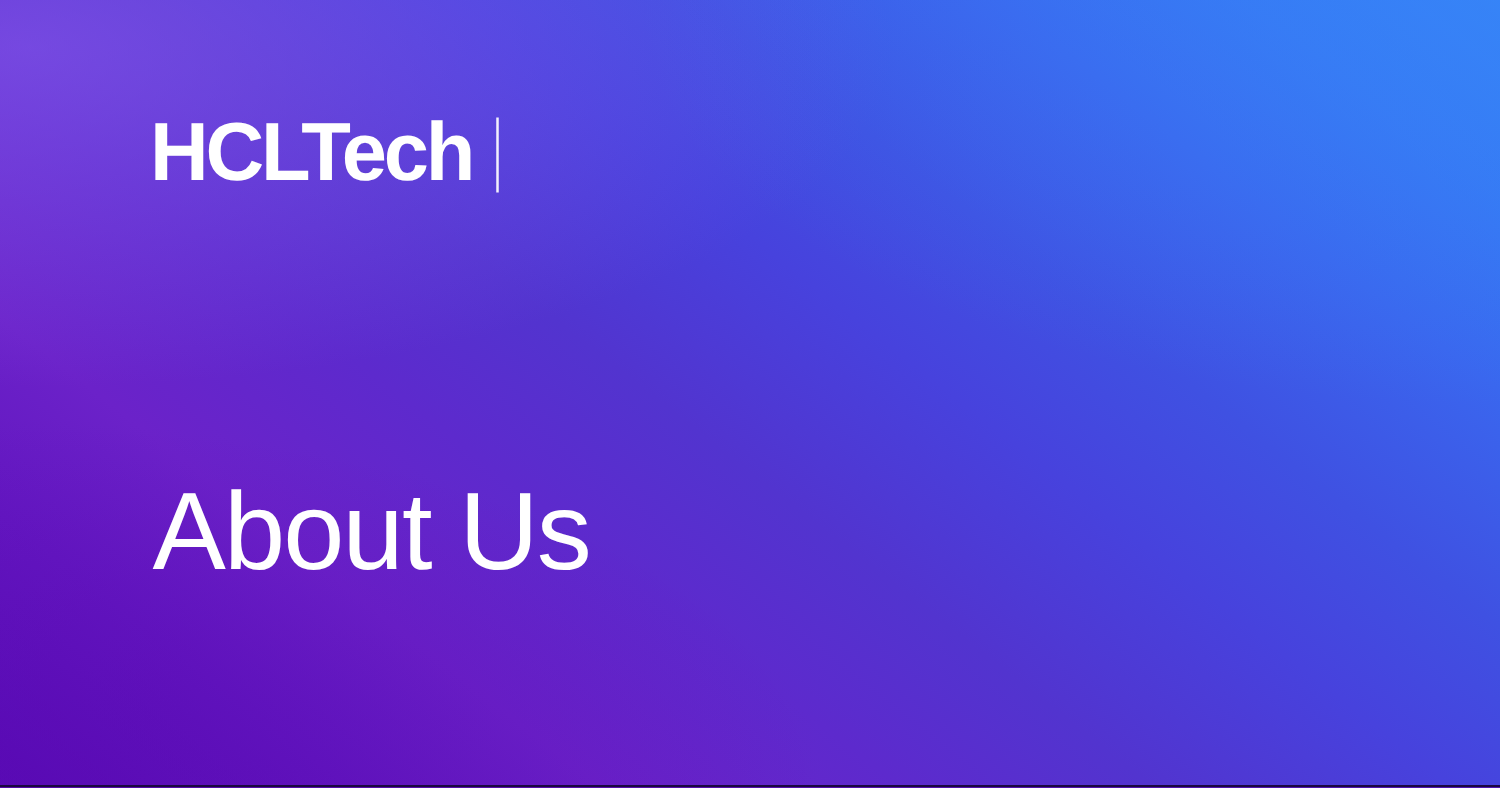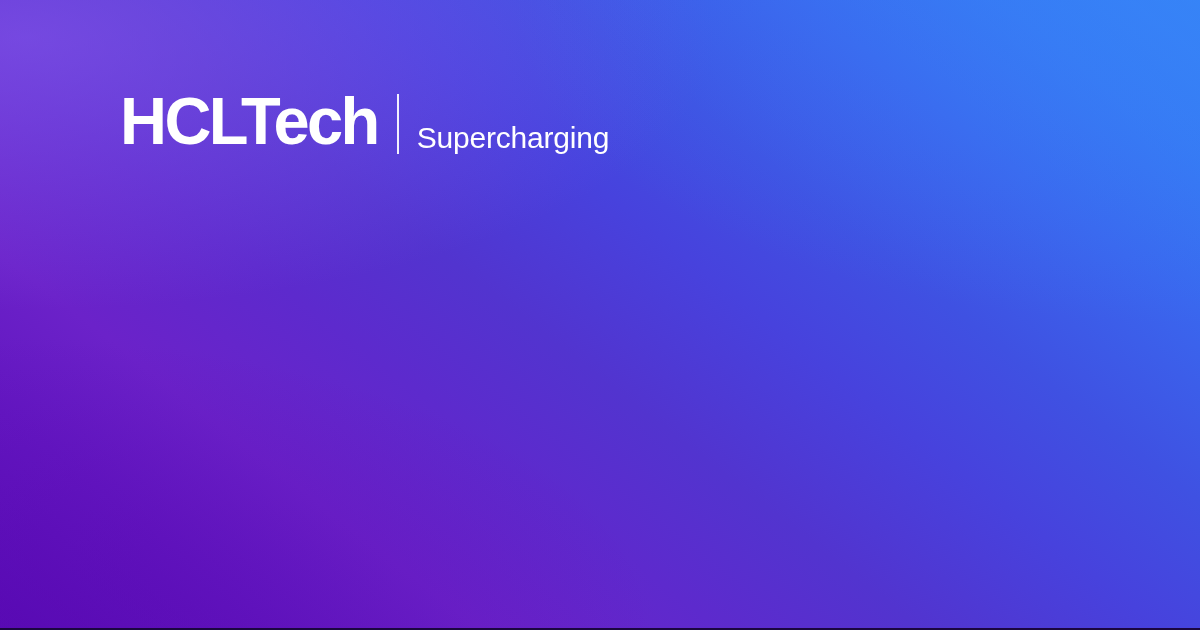--- a/index.html
+++ b/index.html
@@ -124,19 +124,19 @@
 <body>
 
 <div class="banner">
 
   <div class="logo-lockup">
     <div class="wordmark">HCLTech</div>
 
     <div class="logo-divider"></div>
 
     <div class="tagline">
-      <span class="line">Supercharging</span>
     </div>
   </div>
 
+  <h1 class="page-title">About Us</h1>
 
   <div class="bottom-edge"></div>
 </div>
 
 </body></html>

